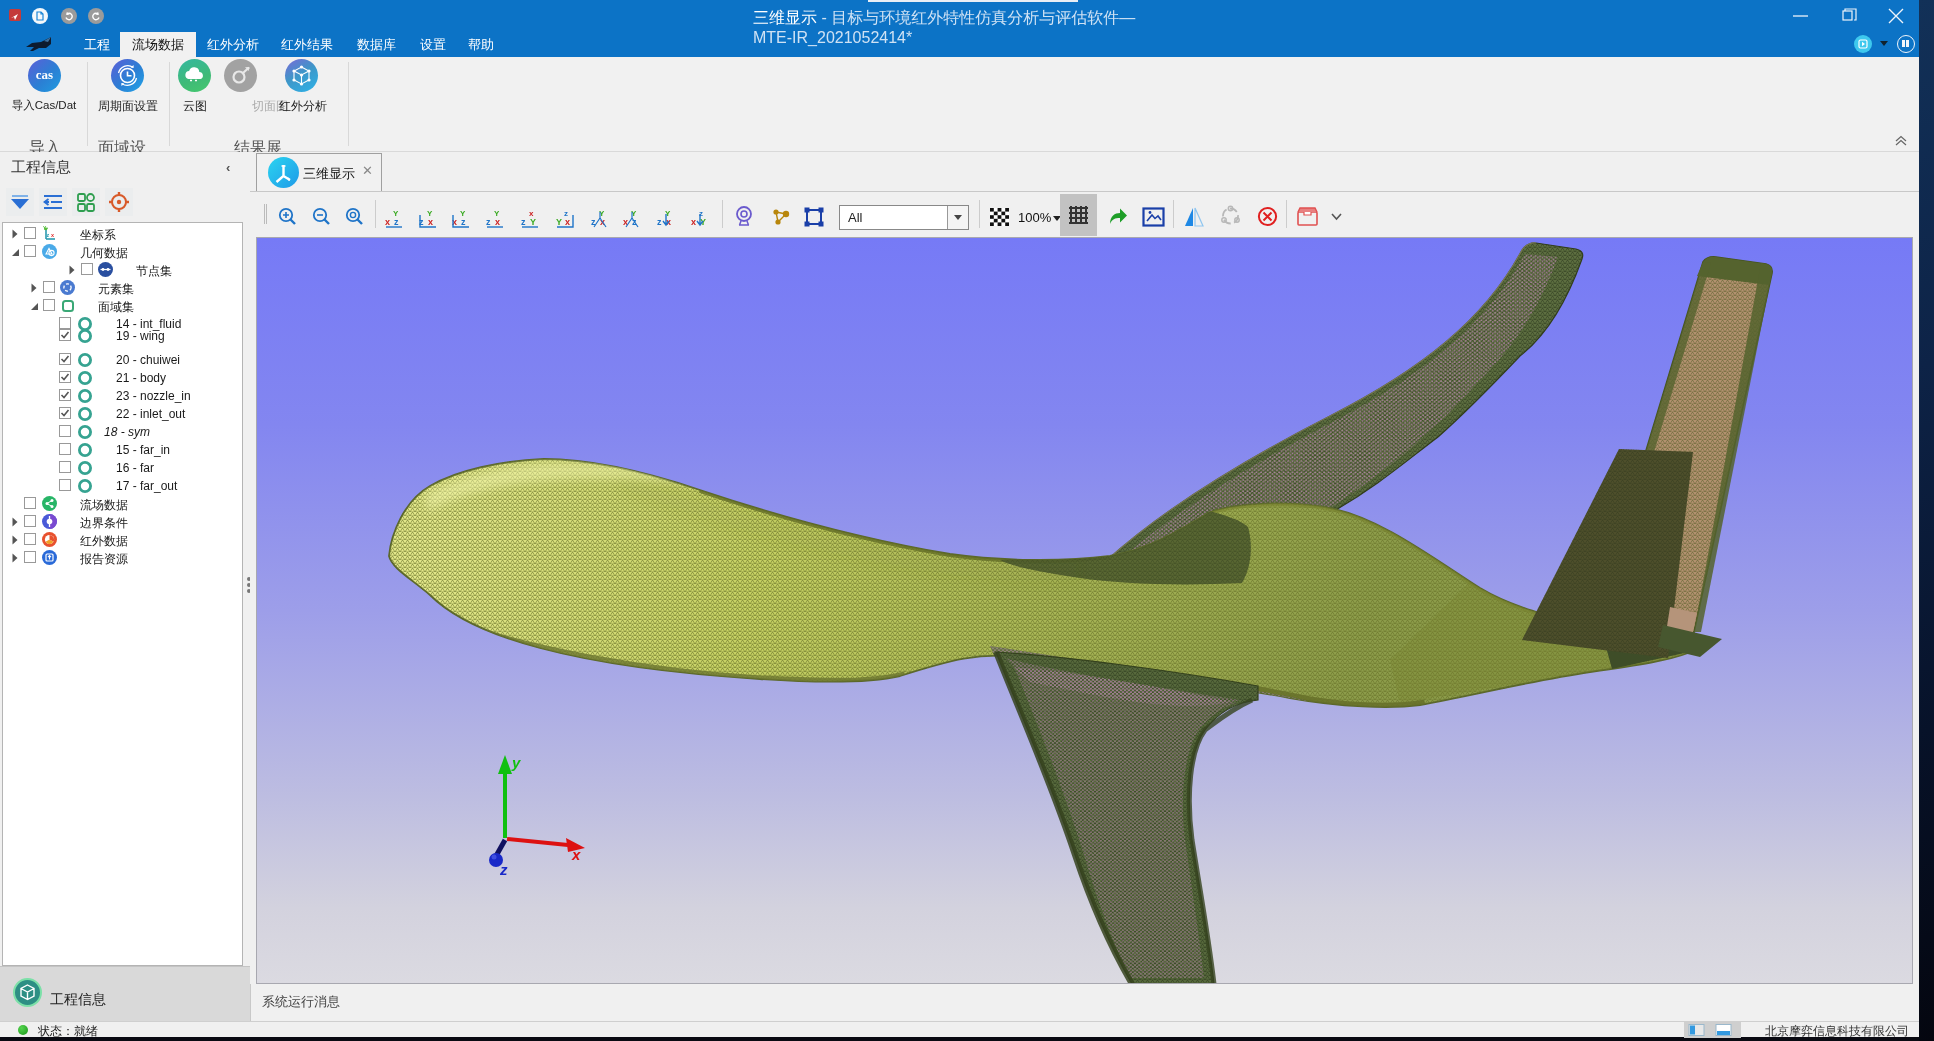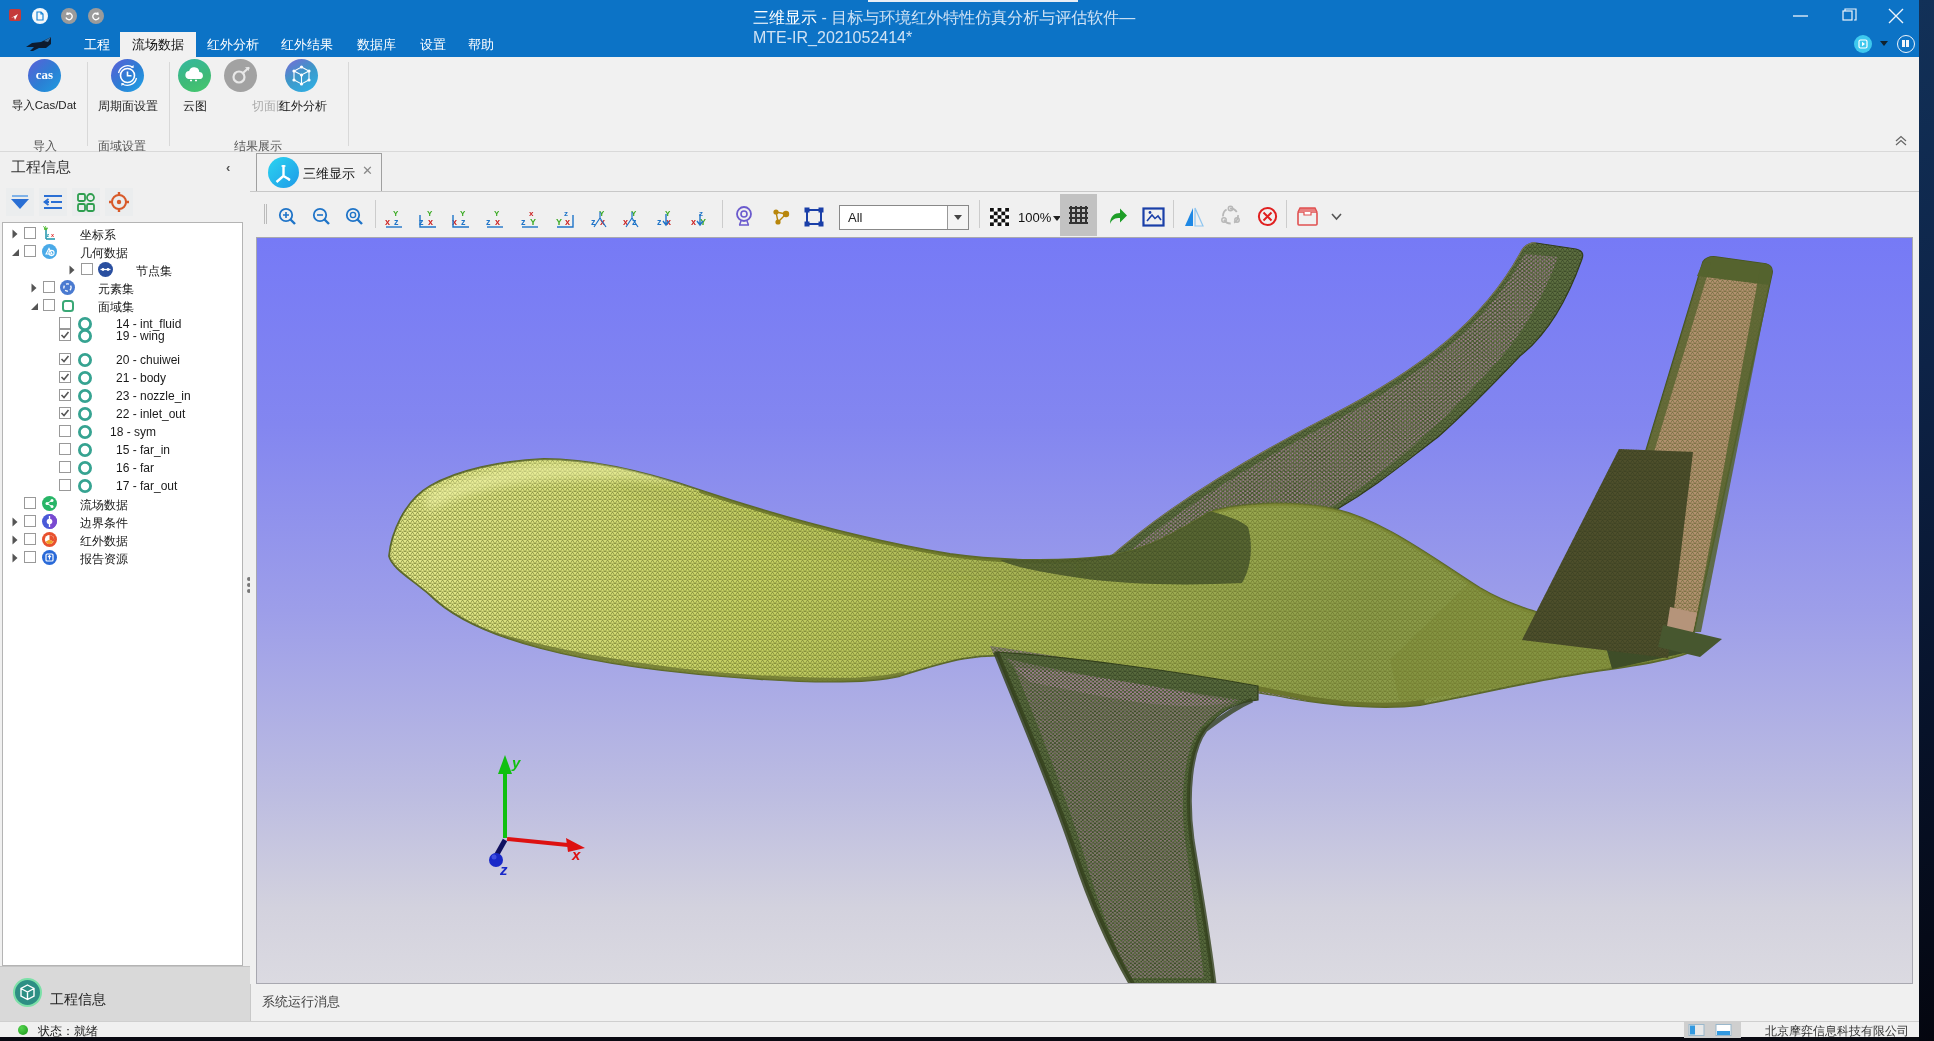--- a/index.html
+++ b/index.html
@@ -10,21 +10,21 @@
 #desktop-right { left:1919px; top:0; width:15px; height:1041px; background:linear-gradient(160deg,#123158 0%,#0d2347 35%,#071229 70%,#04060f 100%); }
 #taskbar { left:0; top:1036px; width:1919px; height:5px; background:#0a0a12; }
 #titlebar { left:0; top:0; width:1919px; height:32px; background:#0c73c6; }
 #topwhite { left:868px; top:0; width:210px; height:2px; background:#e8eef5; }
 #menubar { left:0; top:32px; width:1919px; height:25px; background:#0c73c6; }
 .mtab { position:absolute; top:0; height:25px; line-height:25px; color:#fff; font-size:13px; text-align:center; }
 .mtab.active { background:#f1f1f1; color:#111; }
 
 #ribbon { left:0; top:57px; width:1919px; height:95px; background:#f1f1f1; border-bottom:1px solid #d9d9d9; }
 .rsep { position:absolute; top:5px; width:1px; height:84px; background:#d8d8d8; }
-.rgroup { position:absolute; top:81px; font-size:12px; color:#555; text-align:center; }
+.rgroup { position:absolute; top:81px; font-size:16px; color:#555; text-align:center; }
 
 #lpanel { left:0; top:152px; width:250px; height:869px; background:#f0f0f0; }
 #lpanel-header { position:absolute; left:11px; top:6px; font-size:15px; color:#333; }
 .ptool { position:absolute; top:36px; width:28px; height:28px; background:#ebedee; }
 #tree { position:absolute; left:2px; top:70px; width:241px; height:744px; background:#fff; border:1px solid #b4b4b4; overflow:hidden; }
 .trow { position:absolute; left:0; width:100%; height:18px; font-size:12px; color:#1a1a1a; }
 .texp { position:absolute; }
 .tcb { position:absolute; width:12px; height:12px; background:#fff; border:1px solid #999; top:2px; }
 .ticon { position:absolute; top:1px; }
 .tlabel { position:absolute; top:2px; white-space:nowrap; }
@@ -300,21 +300,21 @@
         <span class="ticon" style="left:74px;"><svg width="16" height="16" viewBox="0 0 16 16">
             <circle cx="8" cy="8" r="5.6" fill="none" stroke="#36a391" stroke-width="2.8"></circle>
           </svg></span>
         <span class="tlabel" style="left:113px;">22 - inlet_out</span>
       </div>
     <div class="trow" style="top:200px;">
         <div class="tcb" style="left:56px;"></div>
         <span class="ticon" style="left:74px;"><svg width="16" height="16" viewBox="0 0 16 16">
             <circle cx="8" cy="8" r="5.6" fill="none" stroke="#36a391" stroke-width="2.8"></circle>
           </svg></span>
-        <span class="tlabel" style="left:107px;">18 - sym</span>
+        <span class="tlabel" style="left:101px;font-style:italic;">18 - sym</span>
       </div>
     <div class="trow" style="top:218px;">
         <div class="tcb" style="left:56px;"></div>
         <span class="ticon" style="left:74px;"><svg width="16" height="16" viewBox="0 0 16 16">
             <circle cx="8" cy="8" r="5.6" fill="none" stroke="#36a391" stroke-width="2.8"></circle>
           </svg></span>
         <span class="tlabel" style="left:113px;">15 - far_in</span>
       </div>
     <div class="trow" style="top:236px;">
         <div class="tcb" style="left:56px;"></div>

